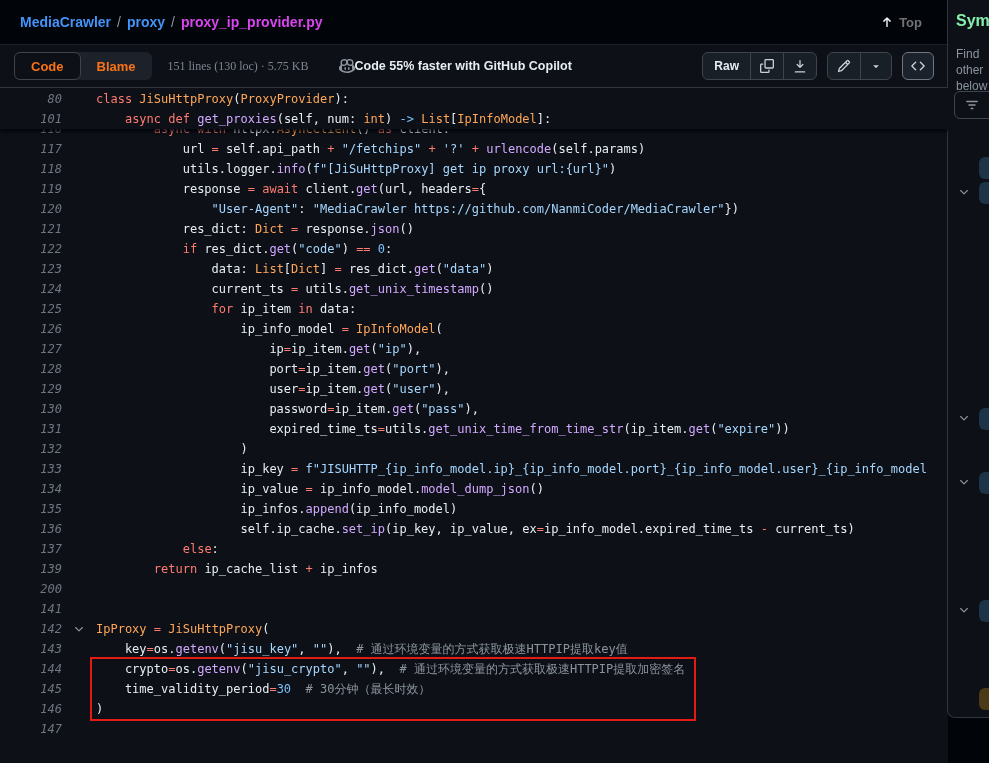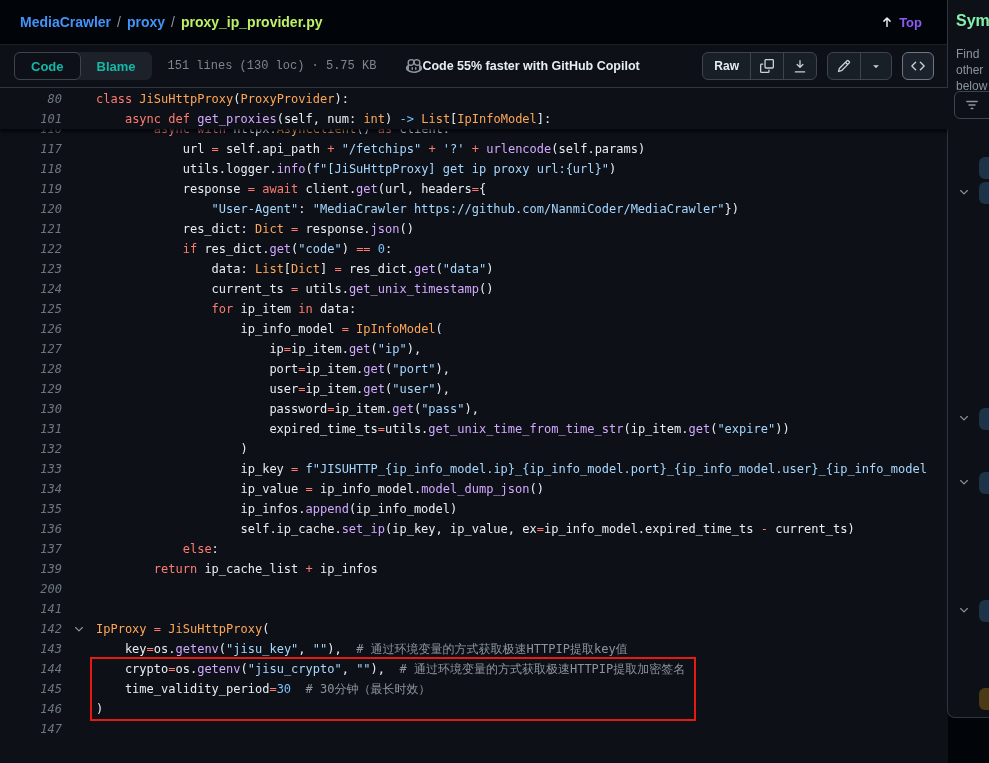--- a/index.html
+++ b/index.html
@@ -16,37 +16,37 @@
   .main{position:absolute;left:0;top:0;width:948px;height:763px;}
 
   
   .breadcrumb-bar{
     height:44px;display:flex;align-items:center;justify-content:space-between;
     padding:0 26px 0 20px;background:#010409;
   }
   .crumbs{display:flex;align-items:center;gap:6px;font-size:14px;font-weight:600;white-space:nowrap;}
   .crumbs a{color:var(--link);text-decoration:none;cursor:pointer;}
   .crumbs .sep{color:#8b949e;font-weight:400;}
-  .crumbs .file{color:#bef264;font-weight:700;}
-  .top-link{display:flex;align-items:center;gap:5px;color:#8b5cf6;font-size:13px;font-weight:600;cursor:pointer;}
+  .crumbs .file{color:#d946ef;font-weight:700;}
+  .top-link{display:flex;align-items:center;gap:5px;color:#737373;font-size:13px;font-weight:600;cursor:pointer;}
   .top-link svg{color:#e6edf3;}
 
   
   .toolbar{
     height:44px;display:flex;align-items:center;padding:0 14px;
     background:#0d1117;border-top:1px solid #1b2129;border-bottom:1px solid #30363d;
   }
   .seg{display:flex;background:#1c212a;border-radius:6px;padding:0;height:28px;}
   .seg-btn{
-    border:0;background:transparent;color:#14b8a6;font-family:inherit;
+    border:0;background:transparent;color:#f97316;font-family:inherit;
     font-size:13px;font-weight:600;padding:0 16px;height:28px;border-radius:6px;cursor:pointer;
   }
   .seg-btn.active{background:#0d1117;border:1px solid #3d444d;}
   .file-info{
-    margin-left:16px;color:#7d8590;font-family:Liberation Mono, monospace;font-size:12px;white-space:nowrap;
+    margin-left:16px;color:#7d8590;font-family:Liberation Serif, serif;font-size:12px;white-space:nowrap;
   }
   .copilot{margin-left:30px;display:flex;align-items:center;cursor:pointer;}
   .copilot .cp-icon{color:#8b949e;display:flex;}
   .copilot .cp-text{font-size:12.5px;font-weight:700;color:#e6edf3;white-space:nowrap;}
   .actions{margin-left:auto;display:flex;align-items:center;gap:10px;}
   .btn-group{display:flex;align-items:stretch;height:28px;border:1px solid #3d444d;border-radius:6px;background:#191f27;overflow:hidden;}
   .grp-btn{
     display:flex;align-items:center;justify-content:center;border:0;background:transparent;
     color:#c9d1d9;padding:0 9px;cursor:pointer;font-family:inherit;
   }

